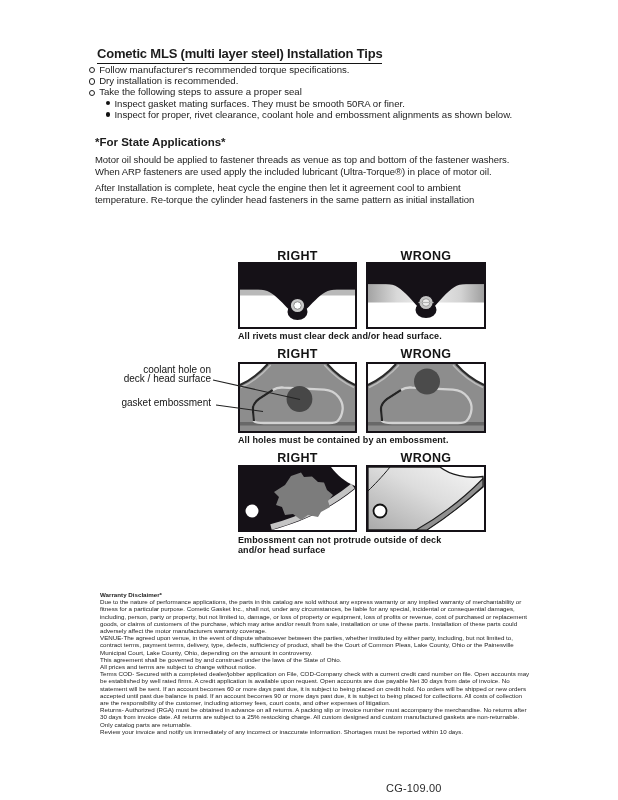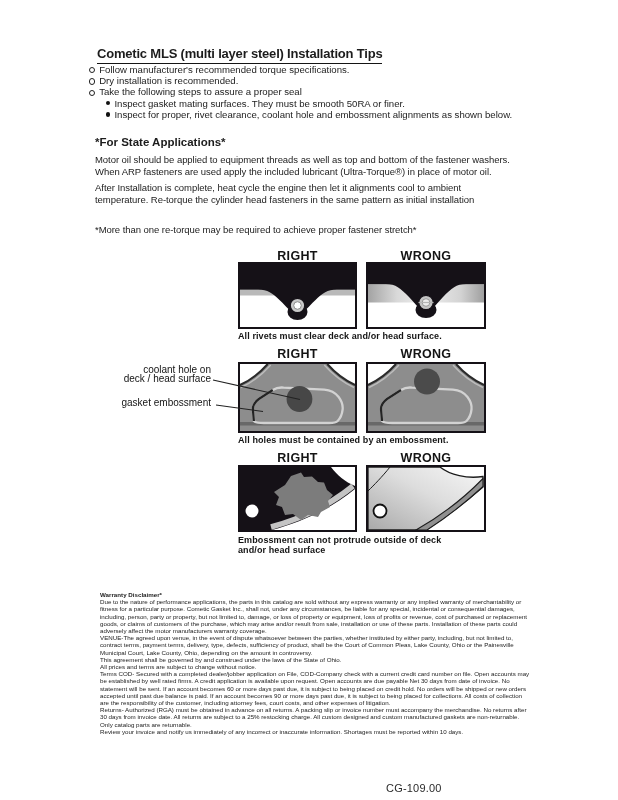--- a/index.html
+++ b/index.html
@@ -61,30 +61,27 @@
       <span>Inspect gasket mating surfaces.  They must be smooth 50RA or finer.</span>
     </div>
     <div class="b-row sub">
       <span class="b-marker"></span>
       <span>Inspect for proper, rivet clearance, coolant hole and embossment alignments as shown below.</span>
     </div>
   </div>
 
   <div class="abs diesel-head">*For State Applications*</div>
   <div class="abs para p1">
-      <div class="tline">Motor oil should be applied to equipment threads as well as top and bottom of the fastener washers.</div>
+      <div class="tline">Motor oil should be applied to fastener threads as venue as top and bottom of the fastener washers.</div>
       <div class="tline">When ARP fasteners are used apply the included lubricant (Ultra-Torque®) in place of motor oil.</div>
     </div>
   <div class="abs para p2">
-      <div class="tline">After Installation is complete, heat cycle the engine then let it alignments cool to ambient</div>
+      <div class="tline">After Installation is complete, heat cycle the engine then let it agreement cool to ambient</div>
       <div class="tline">temperature. Re-torque the cylinder head fasteners in the same pattern as initial installation</div>
     </div>
-  <div class="abs para note">
-    <div>*More than one re-torque may be required to achieve proper fastener stretch*</div>
-  </div>
 
   <div class="abs dg-header" style="left:238px;top:229px;width:119px;">RIGHT</div>
   <div class="abs dg-header" style="left:366px;top:229px;width:120px;">WRONG</div>
 
   <div class="abs dg-box" style="left:238px;top:242px;width:119px;height:67px;">
     <svg viewBox="0 0 119 67" preserveAspectRatio="none">
       <rect x="0" y="0" width="119" height="67" fill="#ffffff"></rect>
       <rect x="2" y="27" width="115" height="6.5" fill="#b9b9b9"></rect>
       <rect x="2" y="27" width="115" height="1" fill="#8f8f8f"></rect>
       <path d="M2,2 H117 V27.5 H99 C89,27.5 85,31 77,38.5 C70,45 68,50 59.5,50 C51,50 49,45 42,38.5 C34,31 30,27.5 20,27.5 H2 Z" fill="#151117"></path>

